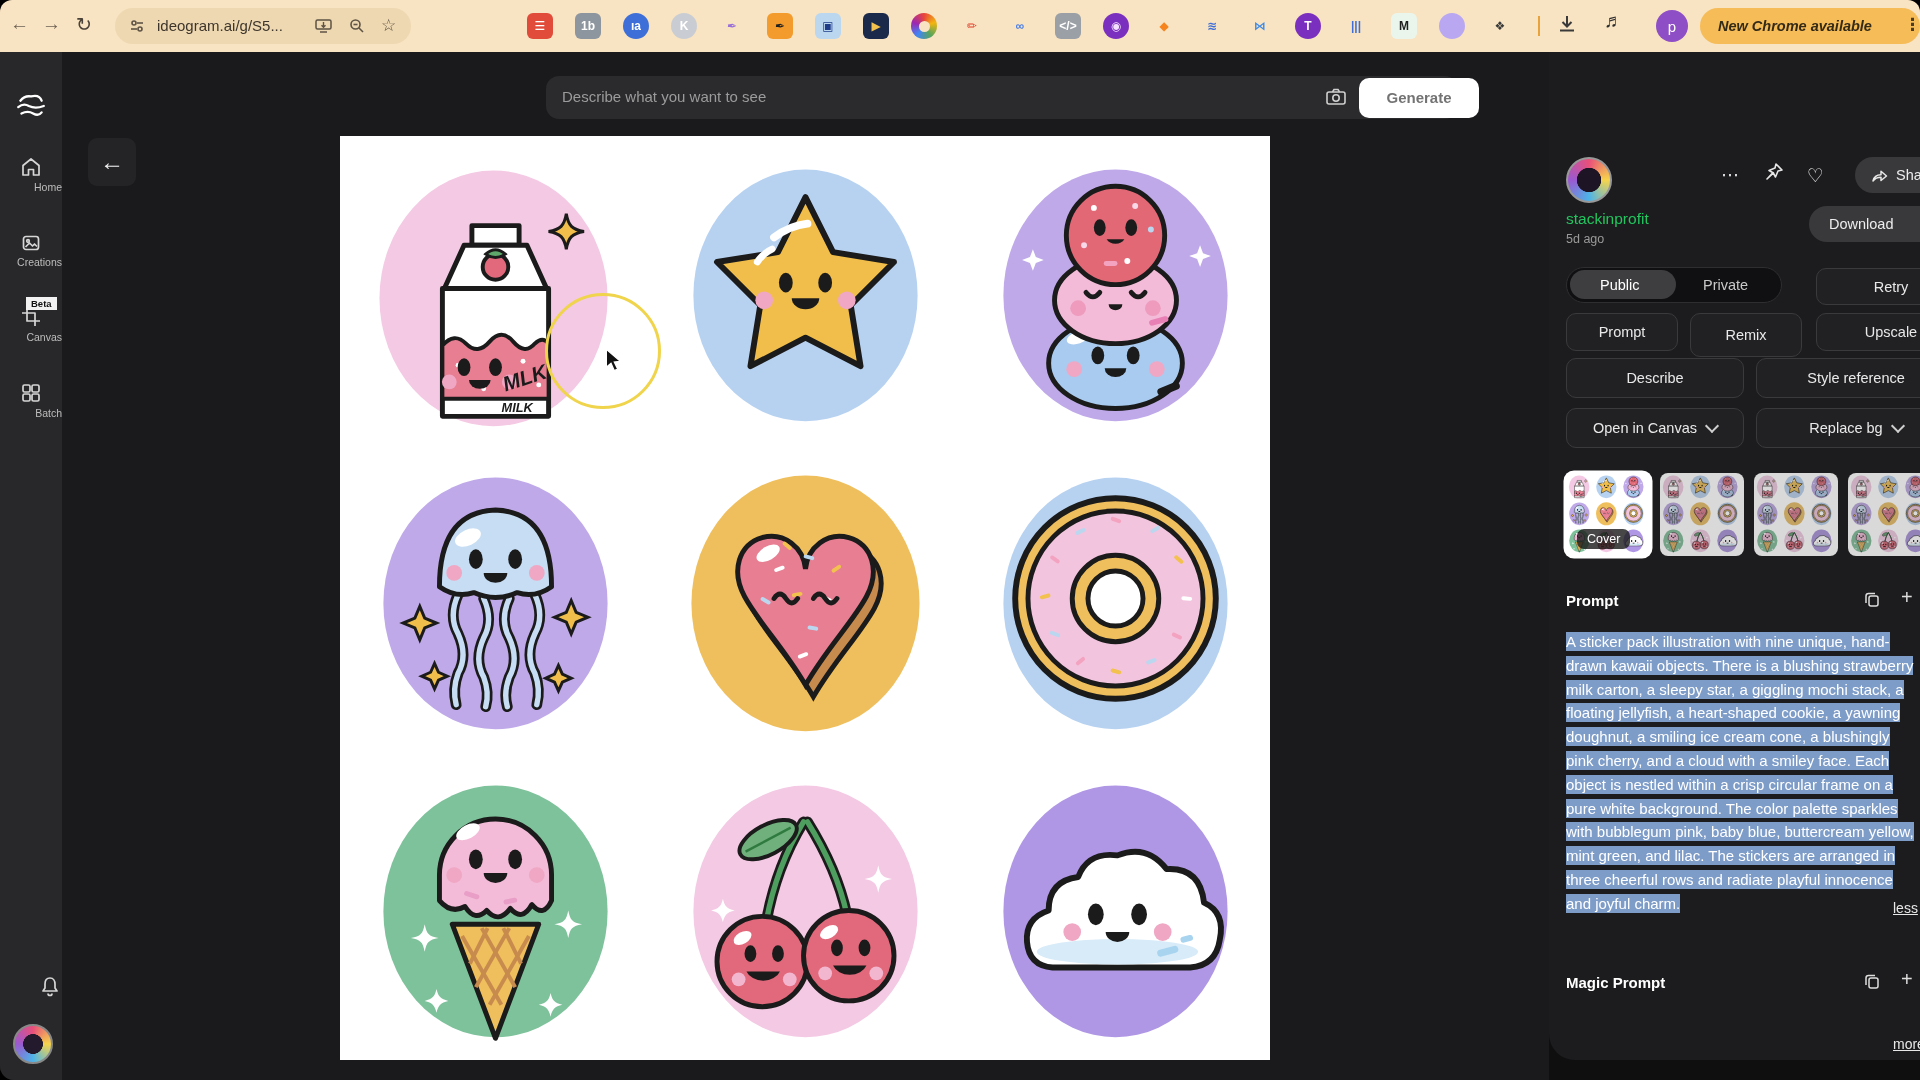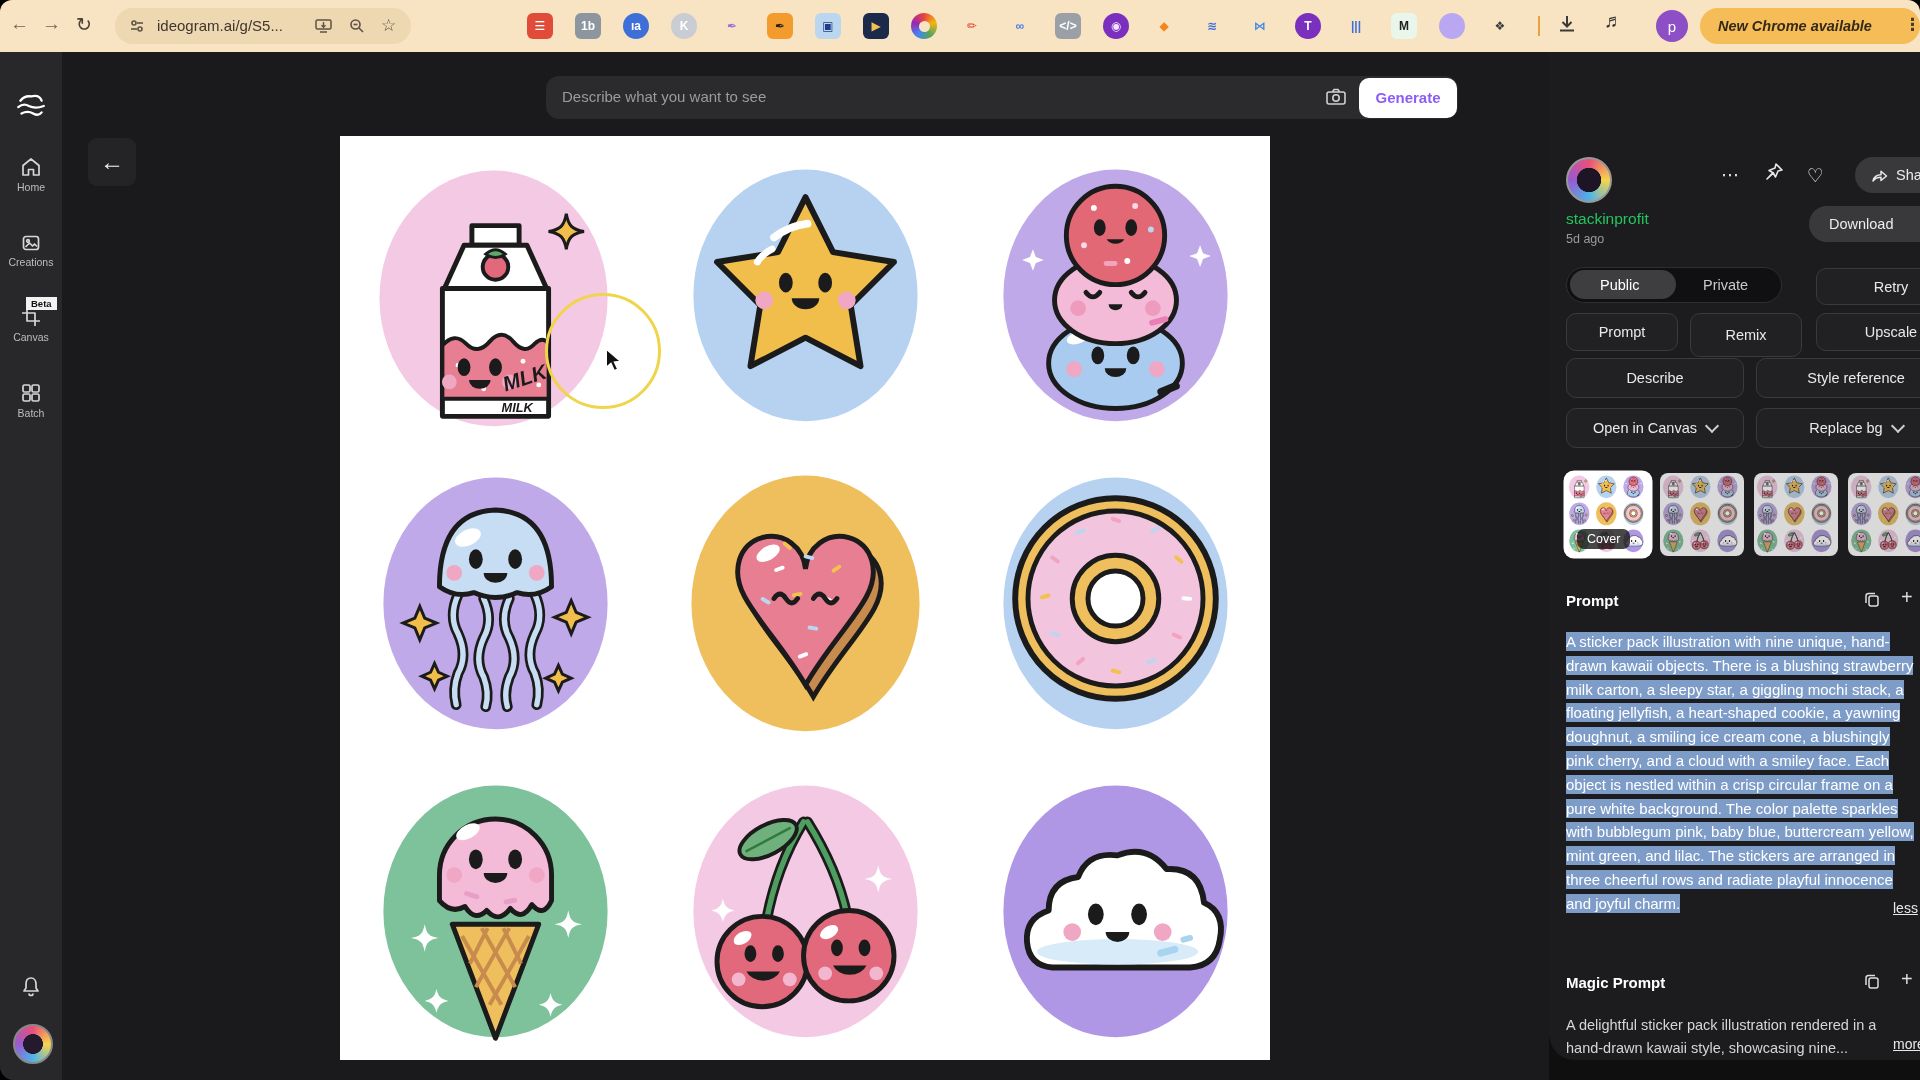--- a/index.html
+++ b/index.html
@@ -18,34 +18,34 @@
   .ext.ring::after{content:"";width:11px;height:11px;background:#F8E3C2;border-radius:50%;}
   #chromesep{position:absolute;left:1538px;top:16px;width:2px;height:20px;background:#E8A33D;}
   #updatepill{position:absolute;left:1700px;top:8px;width:220px;height:36px;background:#F6BC57;border-radius:18px;
     color:#342A18;font-size:14.5px;font-weight:bold;display:flex;align-items:center;padding-left:18px;box-sizing:border-box;font-style:italic;}
   #chromeavatar{position:absolute;left:1656px;top:10px;width:32px;height:32px;border-radius:50%;background:#8E4EC6;
     color:#fff;font-size:15px;display:flex;align-items:center;justify-content:center;}
   #chromemenu{position:absolute;left:1904px;top:14px;font-size:17px;color:#4A3C26;font-weight:bold;}
   
   #app{position:absolute;left:0;top:52px;width:1920px;height:1028px;background:#1A1A1C;border-radius:0 0 14px 14px;}
   #sidebar{position:absolute;left:0;top:52px;width:62px;height:1028px;background:#28282A;border-radius:0 0 0 14px;}
-  .sbitem{position:absolute;left:0;width:62px;text-align:center;color:#D6D6D6;}
+  .sbitem{position:absolute;left:0;width:62px;text-align:right;color:#D6D6D6;}
   .sblabel{font-size:10.5px;color:#BDBDBD;margin-top:2px;}
   .sbicon svg{display:block;margin:0 auto;}
   #betabadge{position:absolute;left:26px;top:-8px;background:#F2F2F2;color:#111;font-size:9.5px;font-weight:bold;
     border-radius:0;padding:1px 5px;}
   #sbavatar{position:absolute;left:13px;top:972px;width:36px;height:36px;border-radius:50%;
     border:2px solid #888;background:
       radial-gradient(circle at 50% 50%,#231a2e 38%,transparent 40%),
       conic-gradient(#e8507a,#f6d44c,#4db3e8,#9b59d0,#e8507a);}
   
   #searchpill{position:absolute;left:546px;top:76px;width:912px;height:43px;background:#2B2B2E;border-radius:13px;}
   #searchph{position:absolute;left:16px;top:12px;font-size:15px;color:#9B9B9B;}
   #camicon{position:absolute;left:779px;top:10px;color:#CFCFCF;}
-  #generatebtn{position:absolute;left:813px;top:1.5px;width:98px;height:40px;background:#fff;color:#8b5cf6;
+  #generatebtn{position:absolute;left:813px;top:1.5px;width:120px;height:40px;background:#fff;color:#737373;
     font-size:15px;font-weight:bold;border:none;border-radius:10px;cursor:pointer;}
   #backbtn{position:absolute;left:88px;top:138px;width:48px;height:48px;background:#242427;border-radius:9px;
     color:#F0F0F0;font-size:24px;display:flex;align-items:center;justify-content:center;cursor:pointer;}
   
   #artwork{position:absolute;left:340px;top:136px;width:930px;height:924px;background:#fff;}
   #sticker-grid{width:930px;height:924px;background:#fff;display:grid;
     grid-template-columns:repeat(3,1fr);grid-template-rows:repeat(3,1fr);place-items:center;}
   .stk{width:295px;height:295px;}
   #cursor-ring{position:absolute;left:545px;top:293px;width:110px;height:110px;border:3.5px solid #EFD44C;
     border-radius:50%;pointer-events:none;}
@@ -1423,15 +1423,14 @@
   </div>
   <span class="linklabel" style="left:344px;top:848px;">less</span>
 
   <div class="sectitle" style="top:922px;">Magic Prompt</div>
   <span class="copyico" style="left:314px;top:920px;">
     <svg width="18" height="18" viewBox="0 0 18 18" fill="none" stroke="#DDD" stroke-width="1.5">
       <rect x="6" y="6" width="9" height="10" rx="2"></rect>
         <path d="M12 3.5 H5.5 A2.5 2.5 0 0 0 3 6 V13"></path>
     </svg></span>
   <span class="plusico" style="left:352px;top:916px;">+</span>
-  <div id="magictext">A delightful sticker pack illustration rendered in a hand-drawn kawaii style, showcasing nine...</div>
   <span class="linklabel" style="left:344px;top:984px;">more</span>
 </div>
 
 </body></html>

